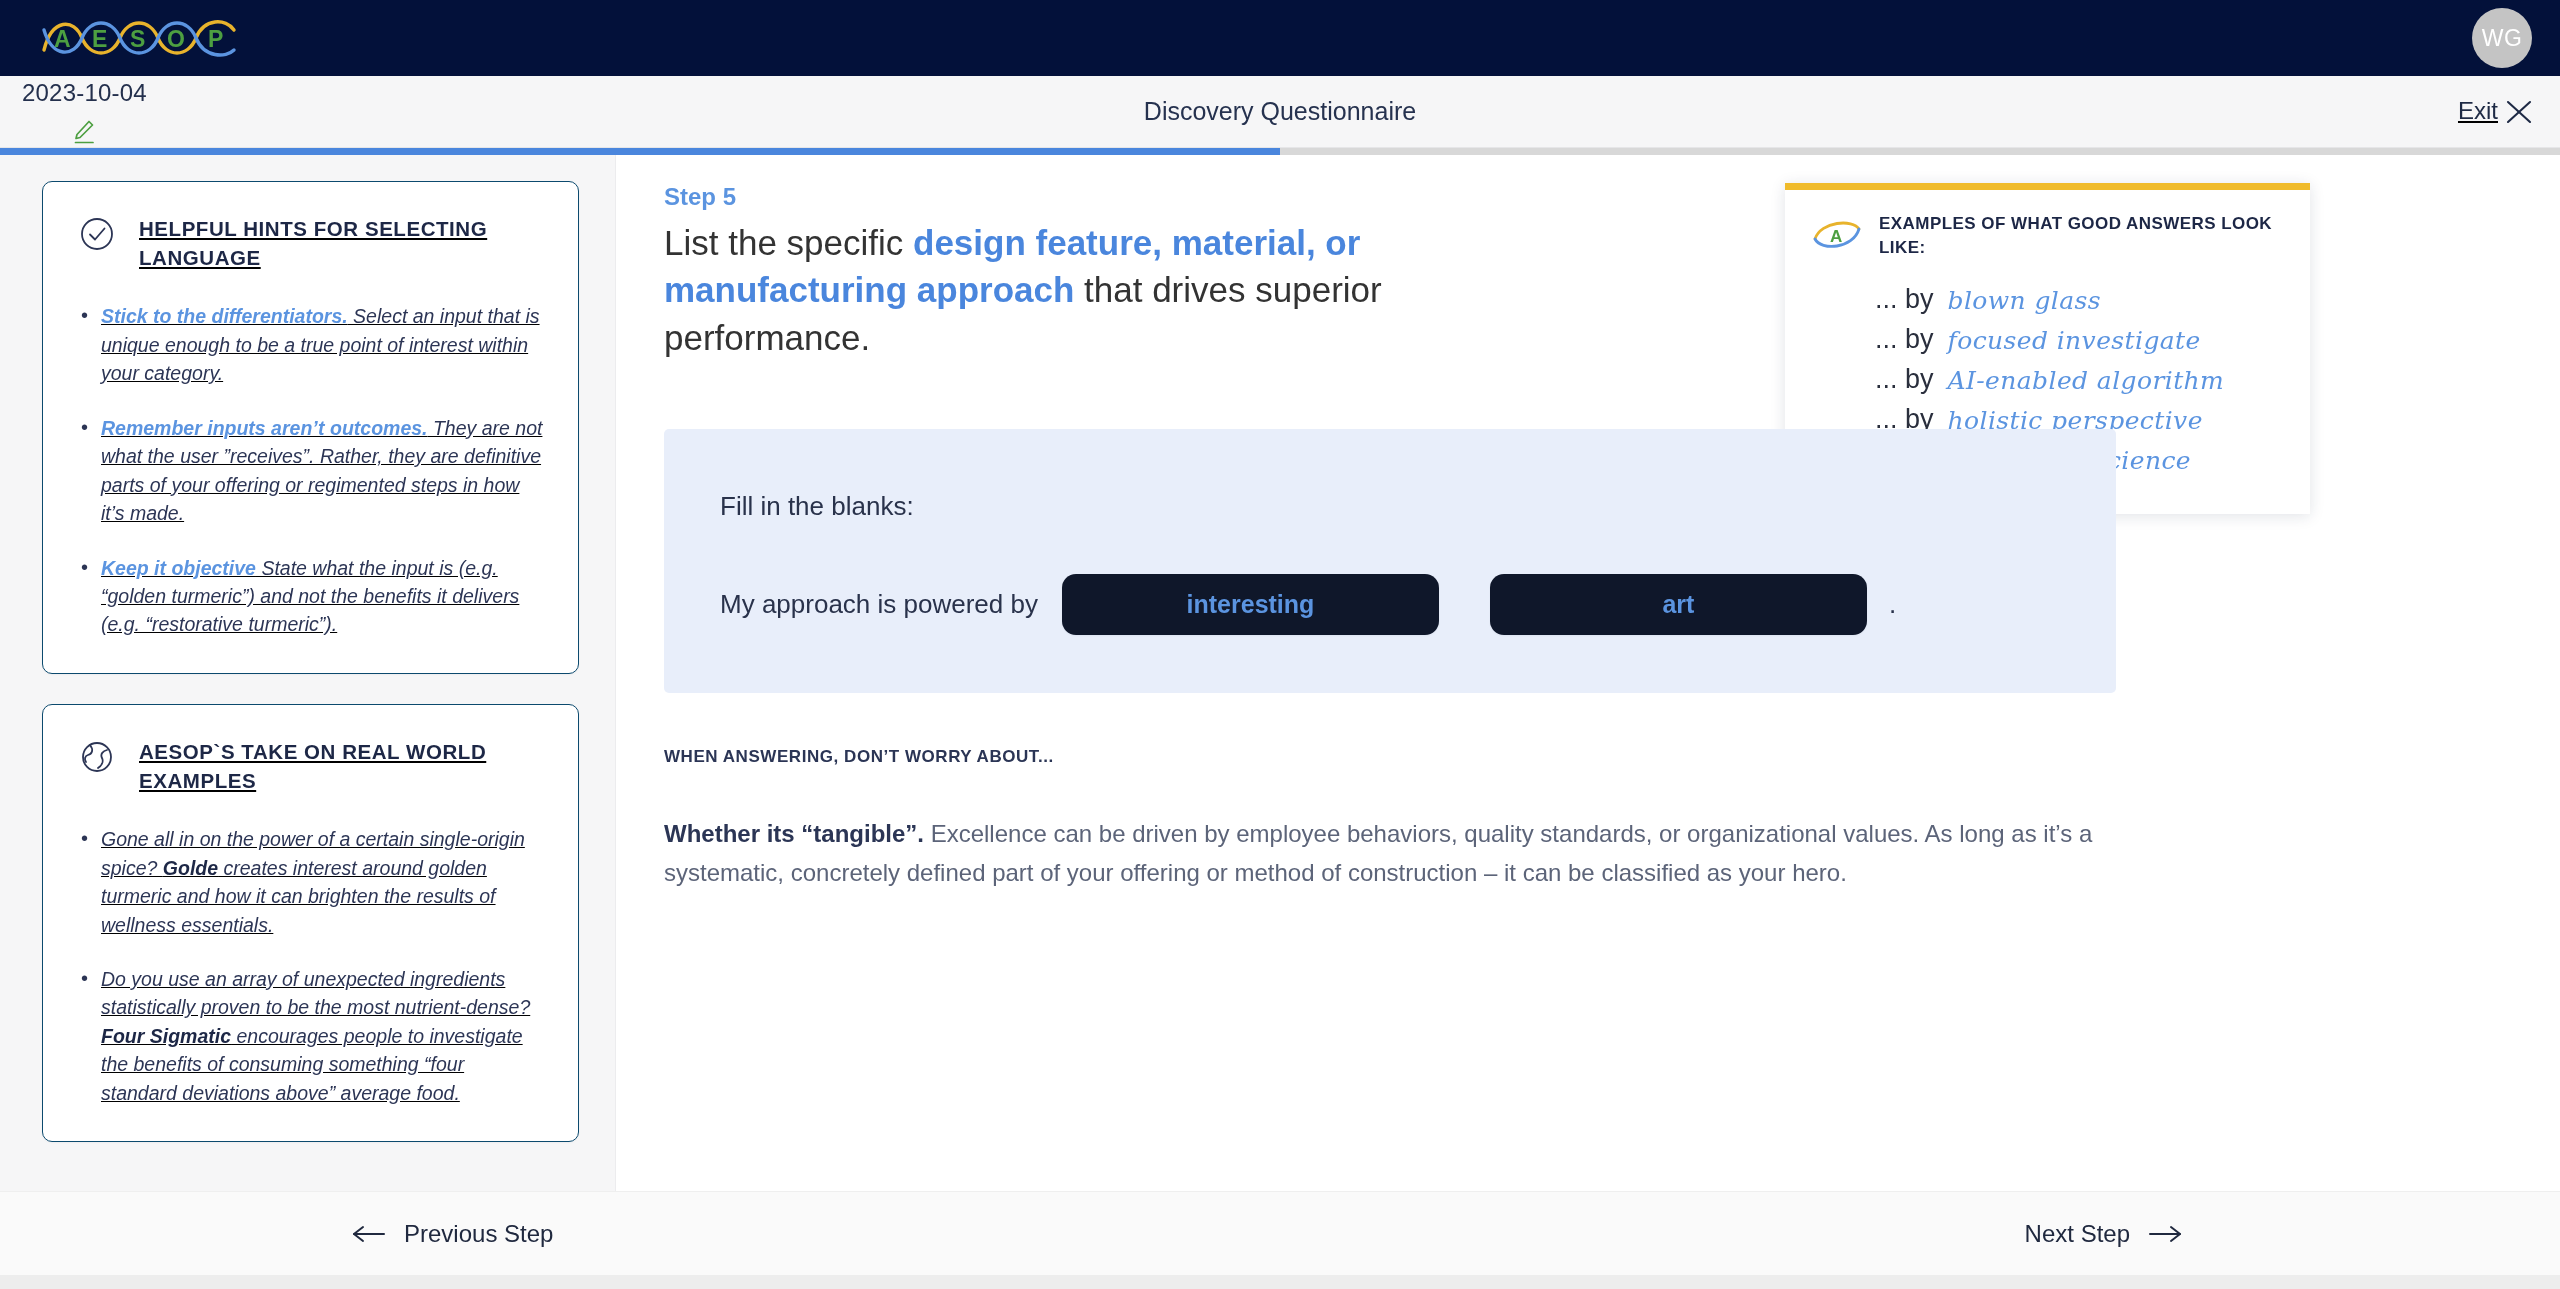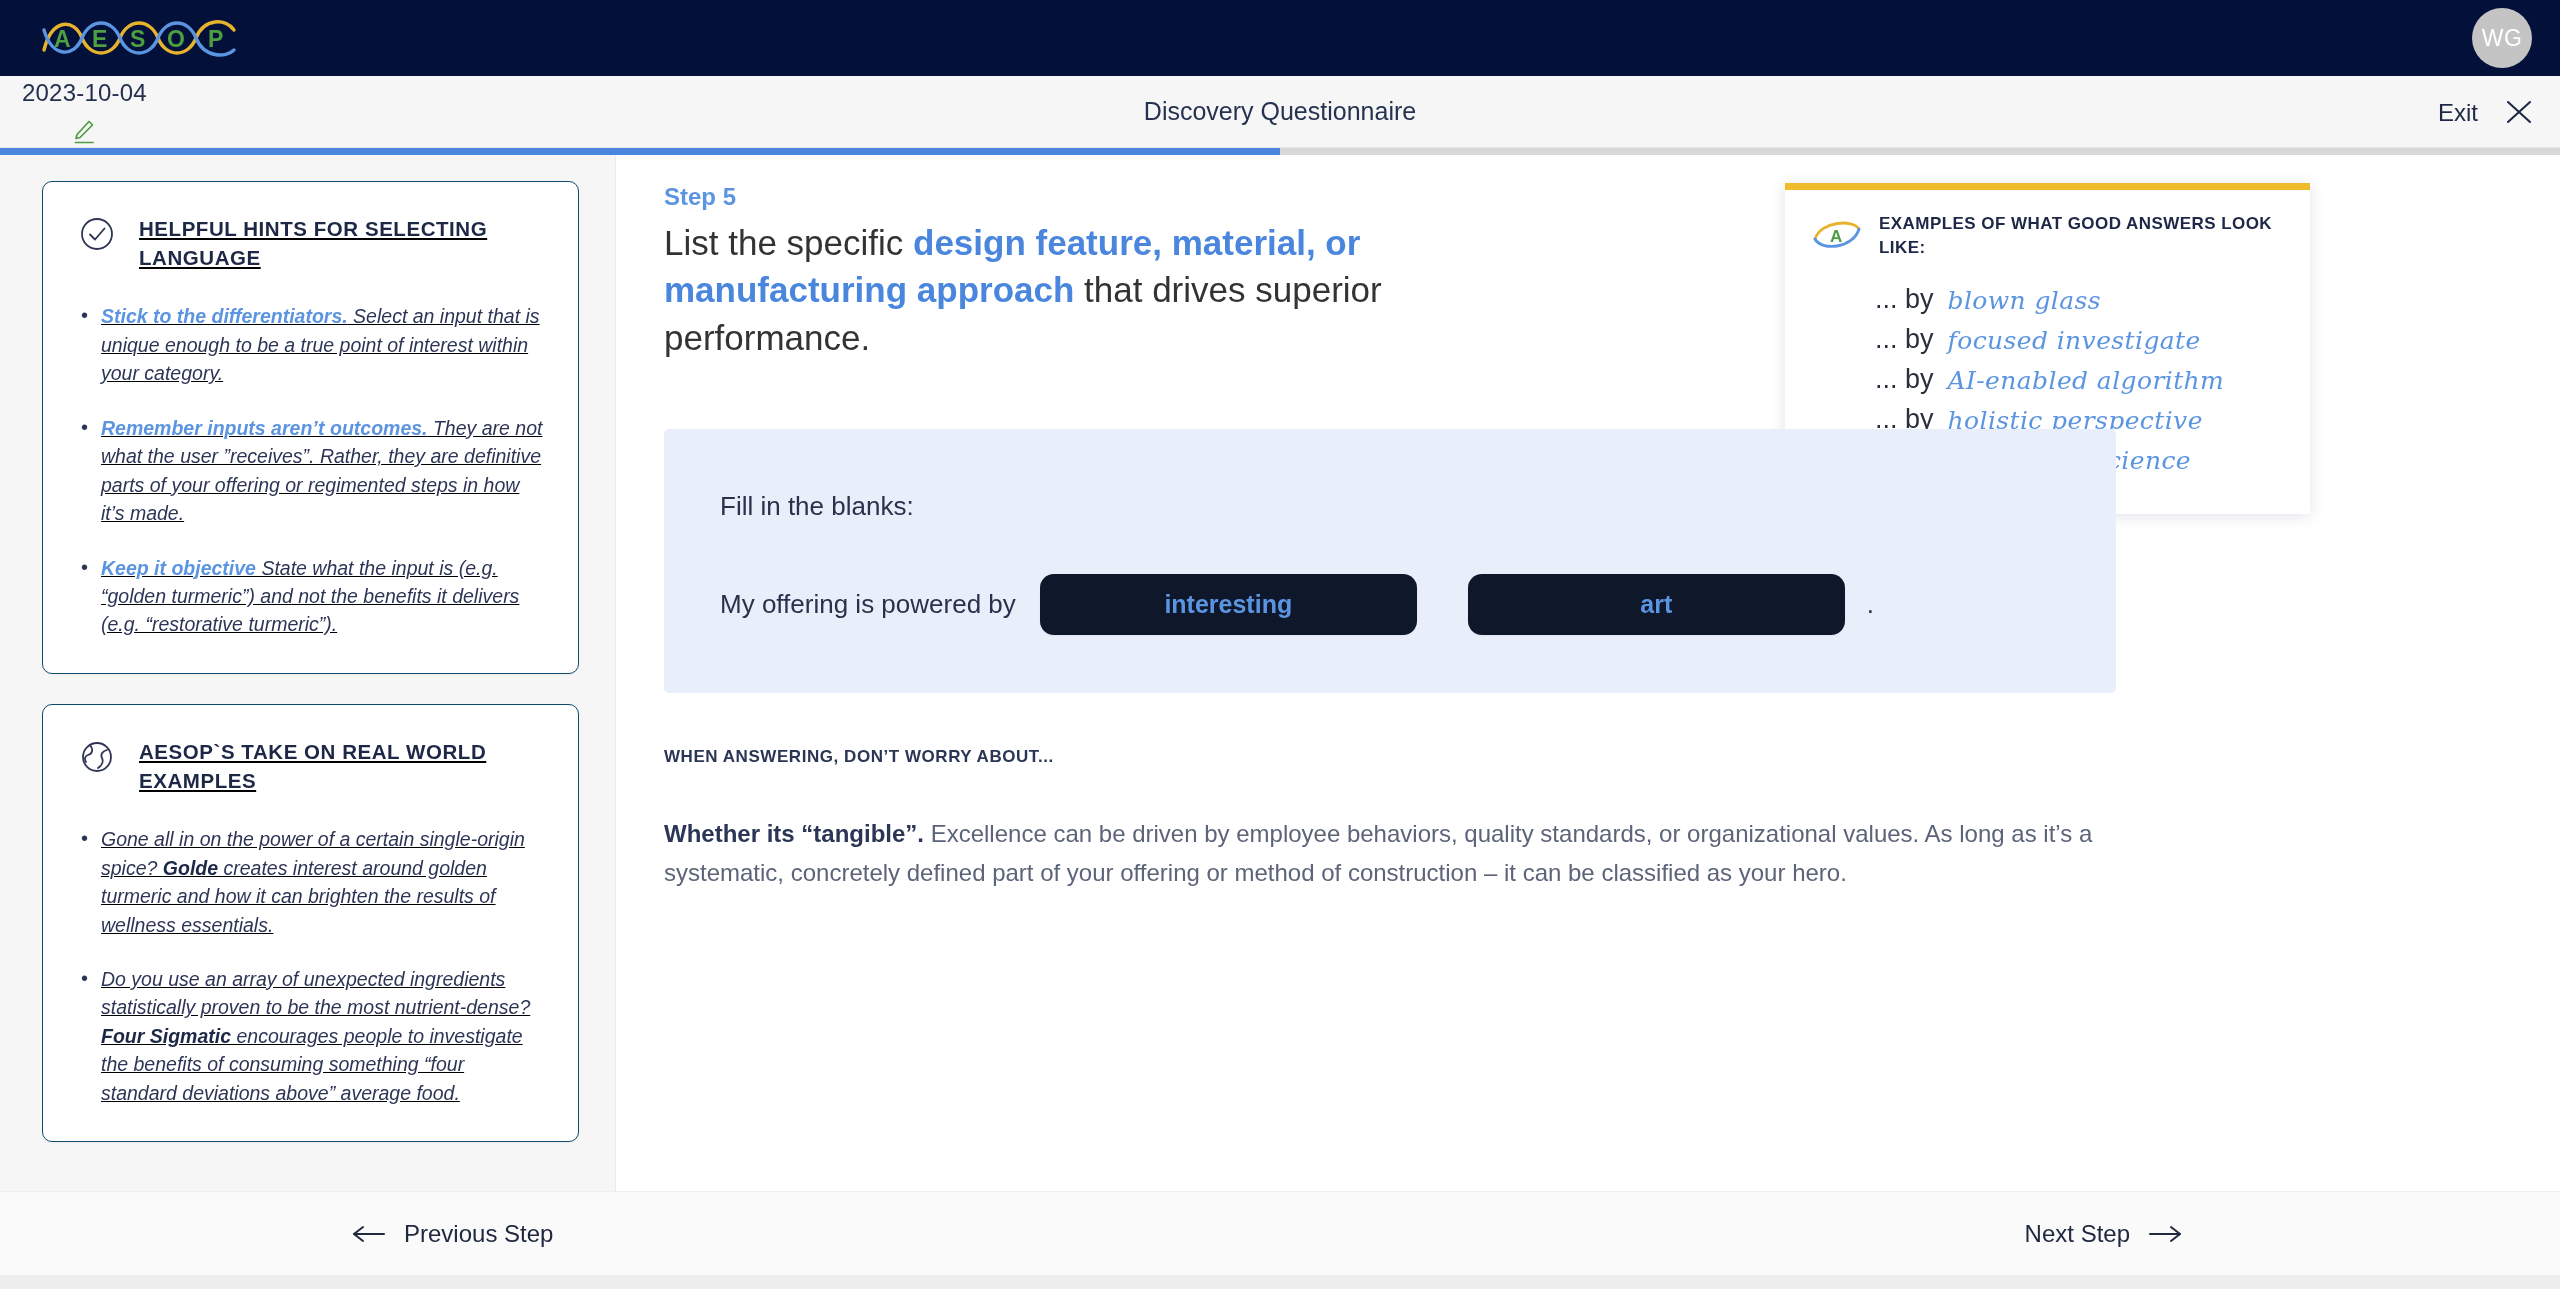--- a/index.html
+++ b/index.html
@@ -33,22 +33,23 @@
     border-bottom: 1px solid #e6e6e8;
   }
   .date-wrap { display: flex; align-items: center; gap: 12px; margin-left: 22px; flex-direction: column; }
   .date-text { font-size: 24px; color: #24304d; letter-spacing: .2px; }
   .pencil-icon { width: 24px; height: 26px; display: block; }
   .page-title {
     position: absolute; left: 50%; transform: translateX(-50%);
     font-size: 25px; color: #26324f; white-space: nowrap;
   }
   .exit-btn {
-    position: absolute; right: 26px; display: flex; align-items: flex-end; gap: 26px;
+    position: absolute; right: 26px; display: flex; align-items: flex-start; gap: 6px;
     cursor: pointer;
+    text-decoration: underline;
   }
   .exit-label { font-size: 24px; color: #1e2a45; }
   .exit-x { width: 30px; height: 30px; display: block; }
 
   
   .progress-track {
     height: 7px; flex: 0 0 7px; width: 100%; background: #d8d8d8; position: relative;
   }
   .progress-fill { height: 100%; background: #4a86dd; }
 
@@ -291,21 +292,21 @@
             <div class="example-row">
               <span class="ex-by">... by</span>
               <span class="ex-val">behavioral science</span>
             </div>
           </div>
         </div>
 
         <div class="blanks-panel">
           <div class="blanks-label">Fill in the blanks:</div>
           <div class="blanks-row">
-            <span class="blanks-prefix">My offering is powered by</span>
+            <span class="blanks-prefix">My approach is powered by</span>
             <input class="blank-input" type="text" value="interesting" style="">
             <span class="blank-gap"></span>
             <input class="blank-input" type="text" value="art" style="">
             <span class="blanks-period">.</span>
           </div>
         </div>
 
         <div class="note-head">WHEN ANSWERING, DON’T WORRY ABOUT...</div>
         <p class="note-body"><b>Whether its “tangible”.</b><span> Excellence can be driven by employee behaviors, quality standards, or organizational values. As long as it’s a systematic, concretely defined part of your offering or method of construction – it can be classified as your hero.</span></p>
 

